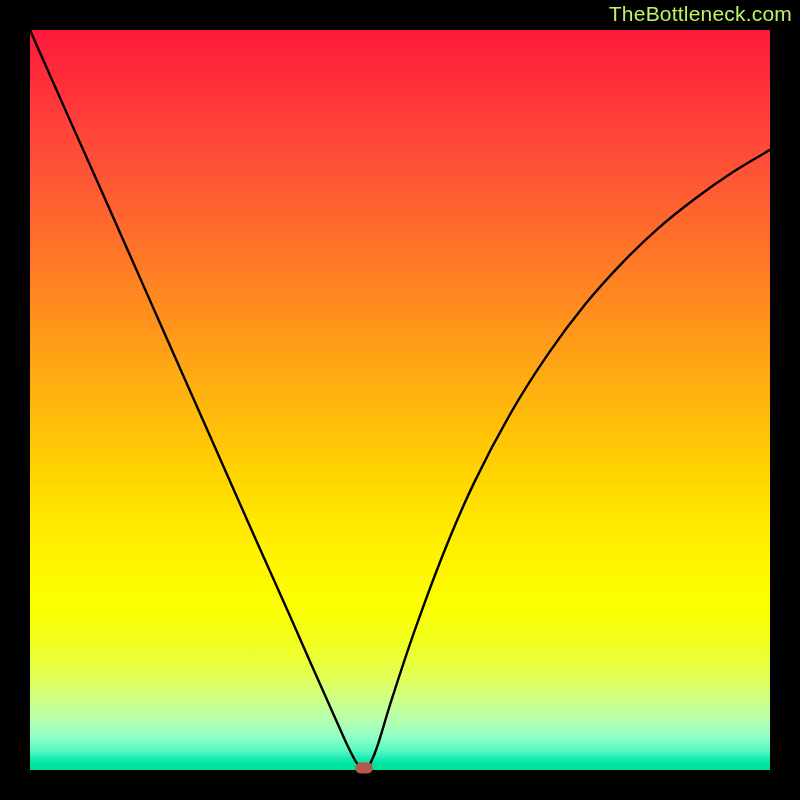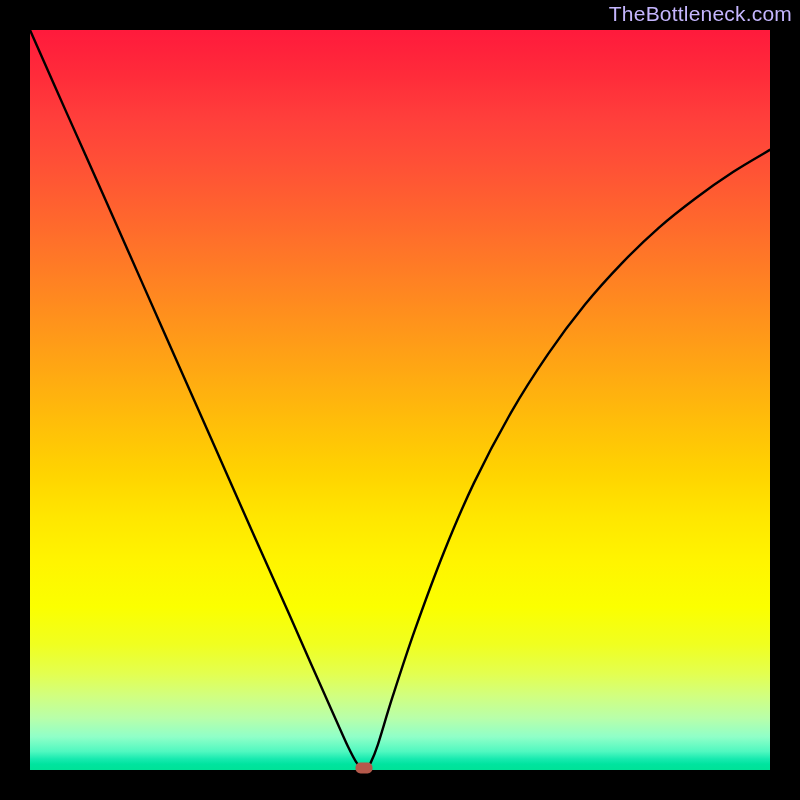--- a/index.html
+++ b/index.html
@@ -8,21 +8,21 @@
     height: 800px;
     background: #000;
     position: relative;
     font-family: Arial, Helvetica, sans-serif;
     overflow: hidden;
   }
   .watermark {
     position: absolute;
     top: 2px;
     right: 8px;
-    color: #c4b5fd;
+    color: #bef264;
     font-size: 21px;
     font-weight: 400;
     z-index: 10;
     letter-spacing: 0.2px;
   }
   .plot-area {
     position: absolute;
     left: 30px;
     top: 30px;
     width: 740px;

